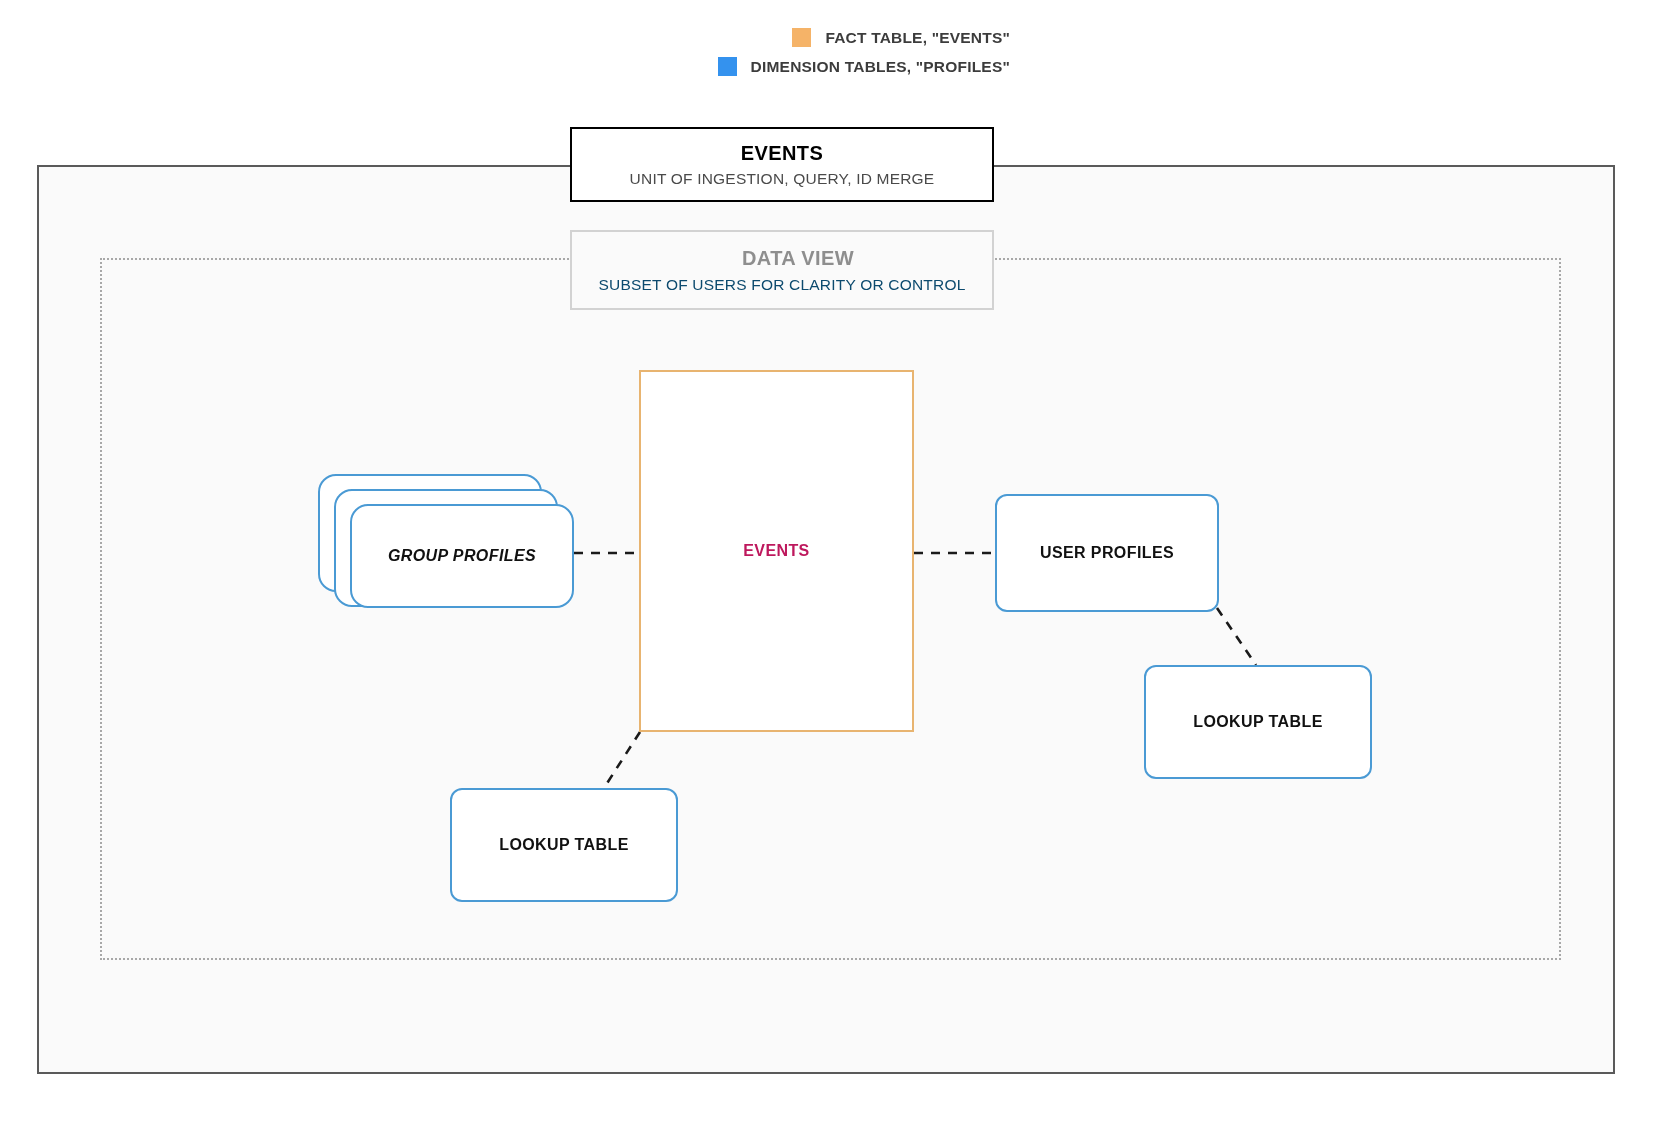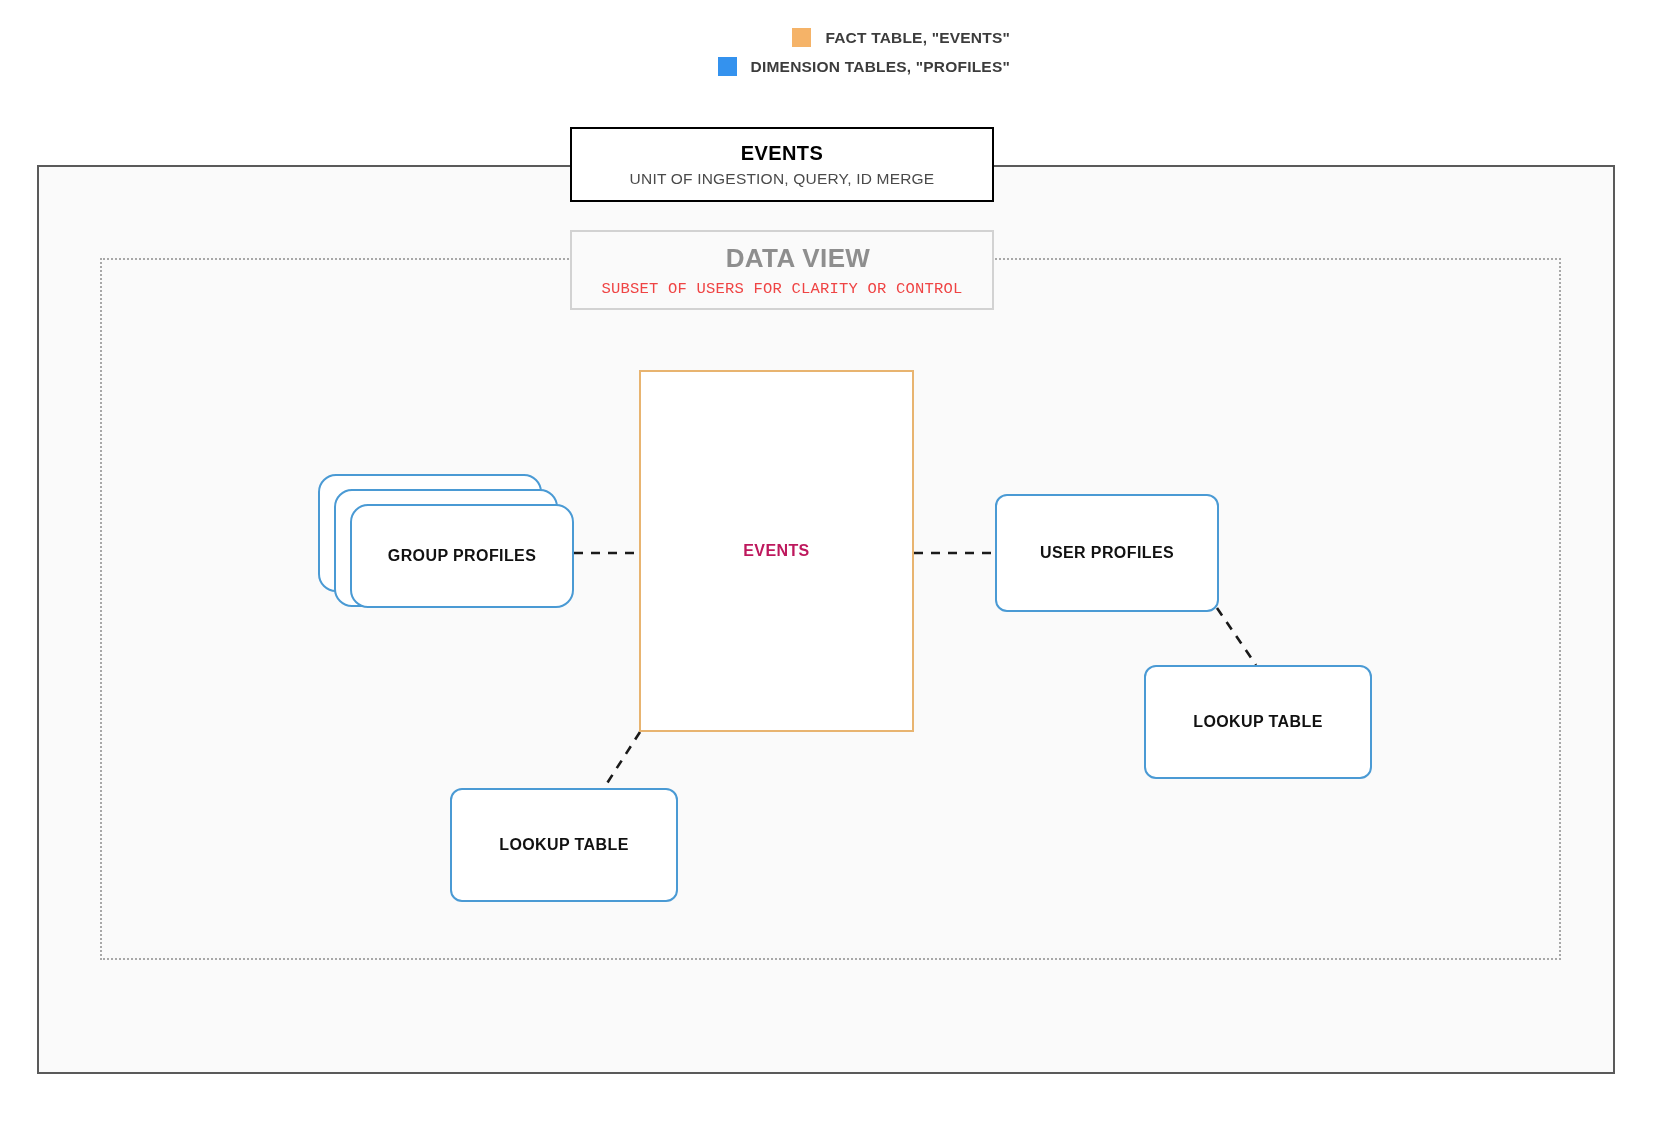--- a/index.html
+++ b/index.html
@@ -105,31 +105,30 @@
     background: #fafafa;
     border: 2px solid #d2d2d2;
     box-sizing: border-box;
     display: flex;
     flex-direction: column;
     align-items: center;
     justify-content: center;
     gap: 6px;
   }
   #dataview-box .box-title {
-    font-size: 26px;
+    font-size: 20px;
     font-weight: bold;
     color: #8e8e8e;
     letter-spacing: 0.4px;
     margin-left: 32px;
   }
   #dataview-box .box-sub {
     font-size: 15.5px;
-    color: #ef4444;
+    color: #0c4a6e;
     letter-spacing: 0.2px;
-    font-family: Liberation Mono, monospace;
   }
 
   
   #events-box {
     position: absolute;
     left: 639px;
     top: 370px;
     width: 275px;
     height: 362px;
     background: #ffffff;
@@ -165,20 +164,21 @@
     white-space: nowrap;
   }
 
   
   #group-profiles-stack {
     position: absolute;
     left: 318px;
     top: 474px;
     width: 256px;
     height: 134px;
+    font-style: italic;
   }
   #group-profiles-stack .stack-card {
     position: absolute;
     background: #ffffff;
     border: 2.5px solid #4a9ad4;
     border-radius: 18px;
     box-sizing: border-box;
   }
   #gp-card-back   { left: 0px;  top: 0px;  width: 224px; height: 118px; }
   #gp-card-mid    { left: 16px; top: 15px; width: 224px; height: 118px; }

